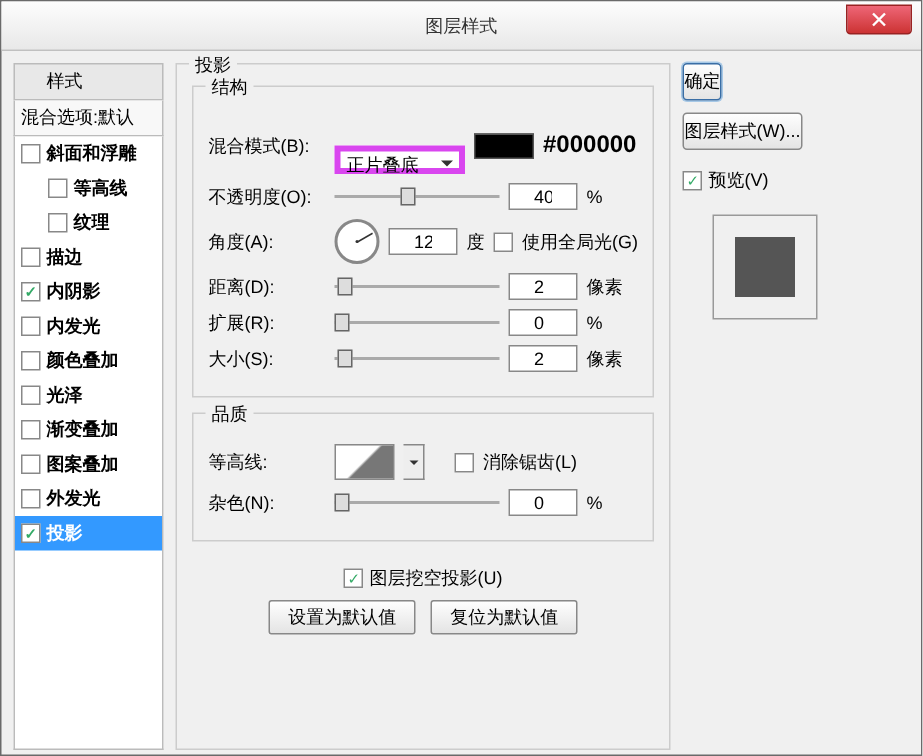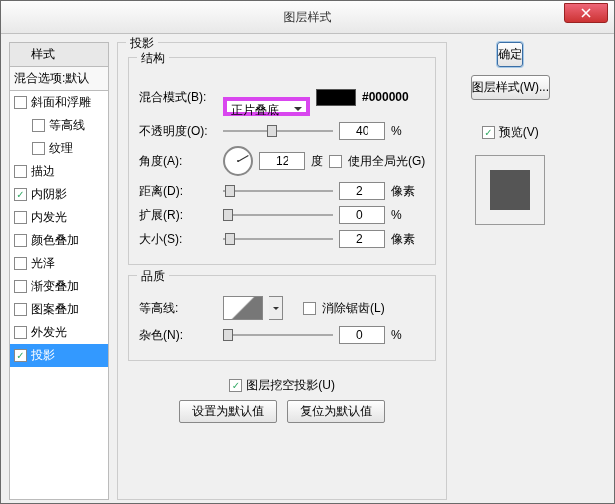--- a/index.html
+++ b/index.html
@@ -6,51 +6,51 @@
 body { background: #f0f0f0; }
 .window { width: 615px; height: 504px; background: #f0f0f0; border: 1px solid #6a6a6a; position: relative; }
 .titlebar { height: 28px; background: linear-gradient(#fdfdfd, #e8e8e8); border-bottom: 1px solid #c0c0c0; display: flex; align-items: center; padding: 16px 8px; position: relative; justify-content: center; }
 .titlebar .title { color: #333; }
 .close-btn { position: absolute; right: 6px; top: 2px; width: 44px; height: 20px; background: linear-gradient(#e67, #c33); border: 1px solid #922; border-radius: 0 0 3px 3px; color: #fff; display: flex; align-items: center; justify-content: center; cursor: pointer; }
 .close-btn svg { width: 10px; height: 10px; }
 .content { display: flex; height: calc(100% - 28px); padding: 8px; gap: 8px; }
 .left-panel { width: 100px; display:flex; flex-direction:column;}
 .panel-header { background: #e8e8e8; border: 1px solid #bbb; padding: 3px 21px; }
 .blend-header { background: #f8f8f8; border: 1px solid #bbb; border-top:none; padding: 3px 4px; }
-.styles-list { border: 1px solid #bbb; border-top:none; background:#fff; flex:1;}
+.styles-list { border: 1px solid #bbb; border-top:none; background:#fff; flex:1;font-weight:bold;}
 .style-item { padding: 3px 4px; display: flex; align-items: center; gap: 4px; cursor:pointer;}
 .style-item.indent { padding-left: 22px; }
 .style-item.selected { background: #3399ff; color: #fff; }
 .cb { width: 13px; height: 13px; border: 1px solid #888; background: #fff; display: inline-flex; align-items:center; justify-content:center; font-size:10px; color:#3a6;}
 .cb.checked::after { content:"✓"; }
 .groupbox { border: 1px solid #ccc; padding: 14px 10px 10px 10px; margin-bottom: 10px; position: relative; }
 .gb-title { position:absolute; top:-8px; left:8px; background:#f0f0f0; padding:0 4px; font-size:12px;}
 .row { display: flex; align-items: center; margin: 6px 0; gap: 6px; }
 .row-label { width: 78px; text-align: left; }
 .select { border: 4px solid #d946ef; background:#fff; padding: 1px 18px 1px 4px; width:87px; position:relative; height:19px;margin-top:19px;}
 .select::after { content:""; position:absolute; right:4px; top:6px; border:4px solid transparent; border-top-color:#333;}
 .color-swatch { width: 40px; height: 17px; background:#000; border:1px solid #555;}
-.hex { font-weight:bold; font-size:12px;}
+.hex { font-weight:bold; font-size:16px;}
 .slider { flex:0 0 110px; height: 16px; position:relative;}
 .slider-track { position:absolute; top:7px; left:0; right:0; height:2px; background:#aaa;}
 .slider-thumb { position:absolute; top:2px; width:10px; height:12px; background:#ddd; border:1px solid #666;}
 .numbox { width: 46px; border:1px solid #888; padding:1px 16px; background:#fff; height:18px;}
 .unit { width: 30px; }
 .angle-ctrl { width:30px; height:30px; border:2px solid #888; border-radius:50%; position:relative; background:#fff;}
 .angle-ctrl::after { content:""; position:absolute; left:50%; top:50%; width:12px; height:1px; background:#333; transform-origin:left; transform:rotate(-30deg);}
 .angle-ctrl::before{ content:""; position:absolute; left:50%; top:50%; width:2px; height:2px; background:#333; border-radius:50%; transform:translate(-50%,-50%);}
 .contour-swatch { width:40px; height:24px; border:1px solid #888; background:linear-gradient(135deg,#fff 0%,#fff 48%,#777 52%,#777 100%); position:relative;}
 .contour-dropdown{width:14px;height:24px;border:1px solid #888;border-left:none;background:#eee;display:flex;align-items:center;justify-content:center;}
 .contour-dropdown::after{content:"";border:3px solid transparent;border-top-color:#333;margin-top:3px;}
 .btn-row { display:flex; gap:10px; justify-content:center; margin-top:6px;}
 .button { border:1px solid #888; background:linear-gradient(#fefefe,#e4e4e4); padding:2px 12px; border-radius:2px; cursor:pointer;}
-.right-panel { width: 110px; display:flex; flex-direction:column; gap:8px; align-items:center;}
+.right-panel { width: 110px; display:flex; flex-direction:column; gap:8px; align-items:flex-start;}
 .btn-main { border:1px solid #3a6ea5; background:linear-gradient(#fefefe,#e4e4e4); padding:3px 0; border-radius:3px; cursor:pointer; text-align:center; box-shadow:0 0 0 1px #a6c8e6;}
 .btn-side { border:1px solid #888; background:linear-gradient(#fefefe,#e4e4e4); padding:3px 0; border-radius:3px; cursor:pointer; text-align:center;}
-.preview-row { display:flex; align-items:center; gap:4px; justify-content:center; margin-top:16px;}
+.preview-row { display:flex; align-items:center; gap:4px; justify-content:center; margin-top:4px;}
 .preview-box { width:70px; height:70px; border:1px solid #999; background:#f0f0f0; margin:6px auto 0; display:flex; align-items:center; justify-content:center;}
 .preview-inner { width:40px; height:40px; background:#555;}
 .knockout-row { display:flex; align-items:center; justify-content:center; gap:4px; margin-top:16px;}
 .middle-outer { position:relative; height:100%;}
 </style>
 </head>
 <body>
 
 <div class="window">
   <div class="titlebar">

